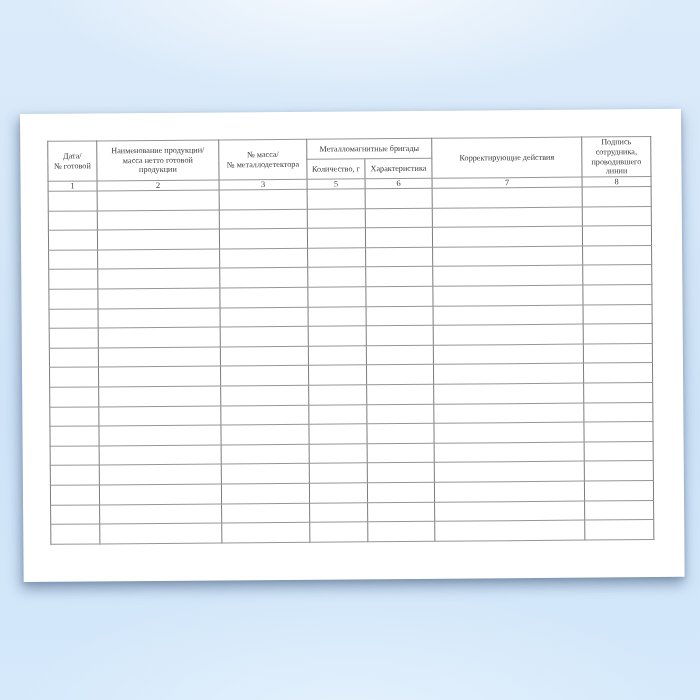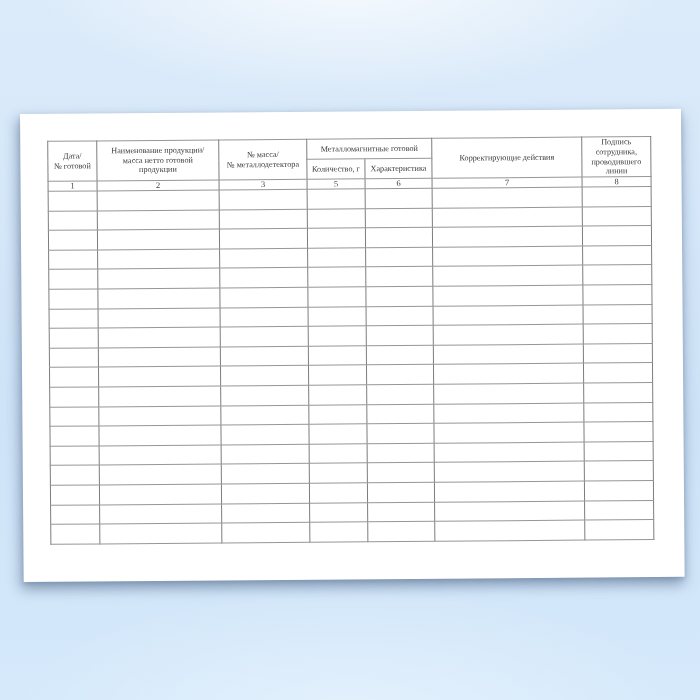--- a/index.html
+++ b/index.html
@@ -67,21 +67,21 @@
       </colgroup>
       <thead>
         <tr class="hdr">
           <th rowspan="2">Дата/
 № готовой</th>
           <th rowspan="2">Наименование продукции/
 масса нетто готовой
 продукции</th>
           <th rowspan="2">№ масса/
 № металлодетектора</th>
-          <th colspan="2">Металломагнитные готовой</th>
+          <th colspan="2">Металломагнитные бригады</th>
           <th rowspan="2">Корректирующие действия</th>
           <th rowspan="2">Подпись
 сотрудника,
 проводившего
 линии</th>
         </tr>
         <tr class="hdr">
           <th>Количество, г</th>
           <th>Характеристика</th>
         </tr>

